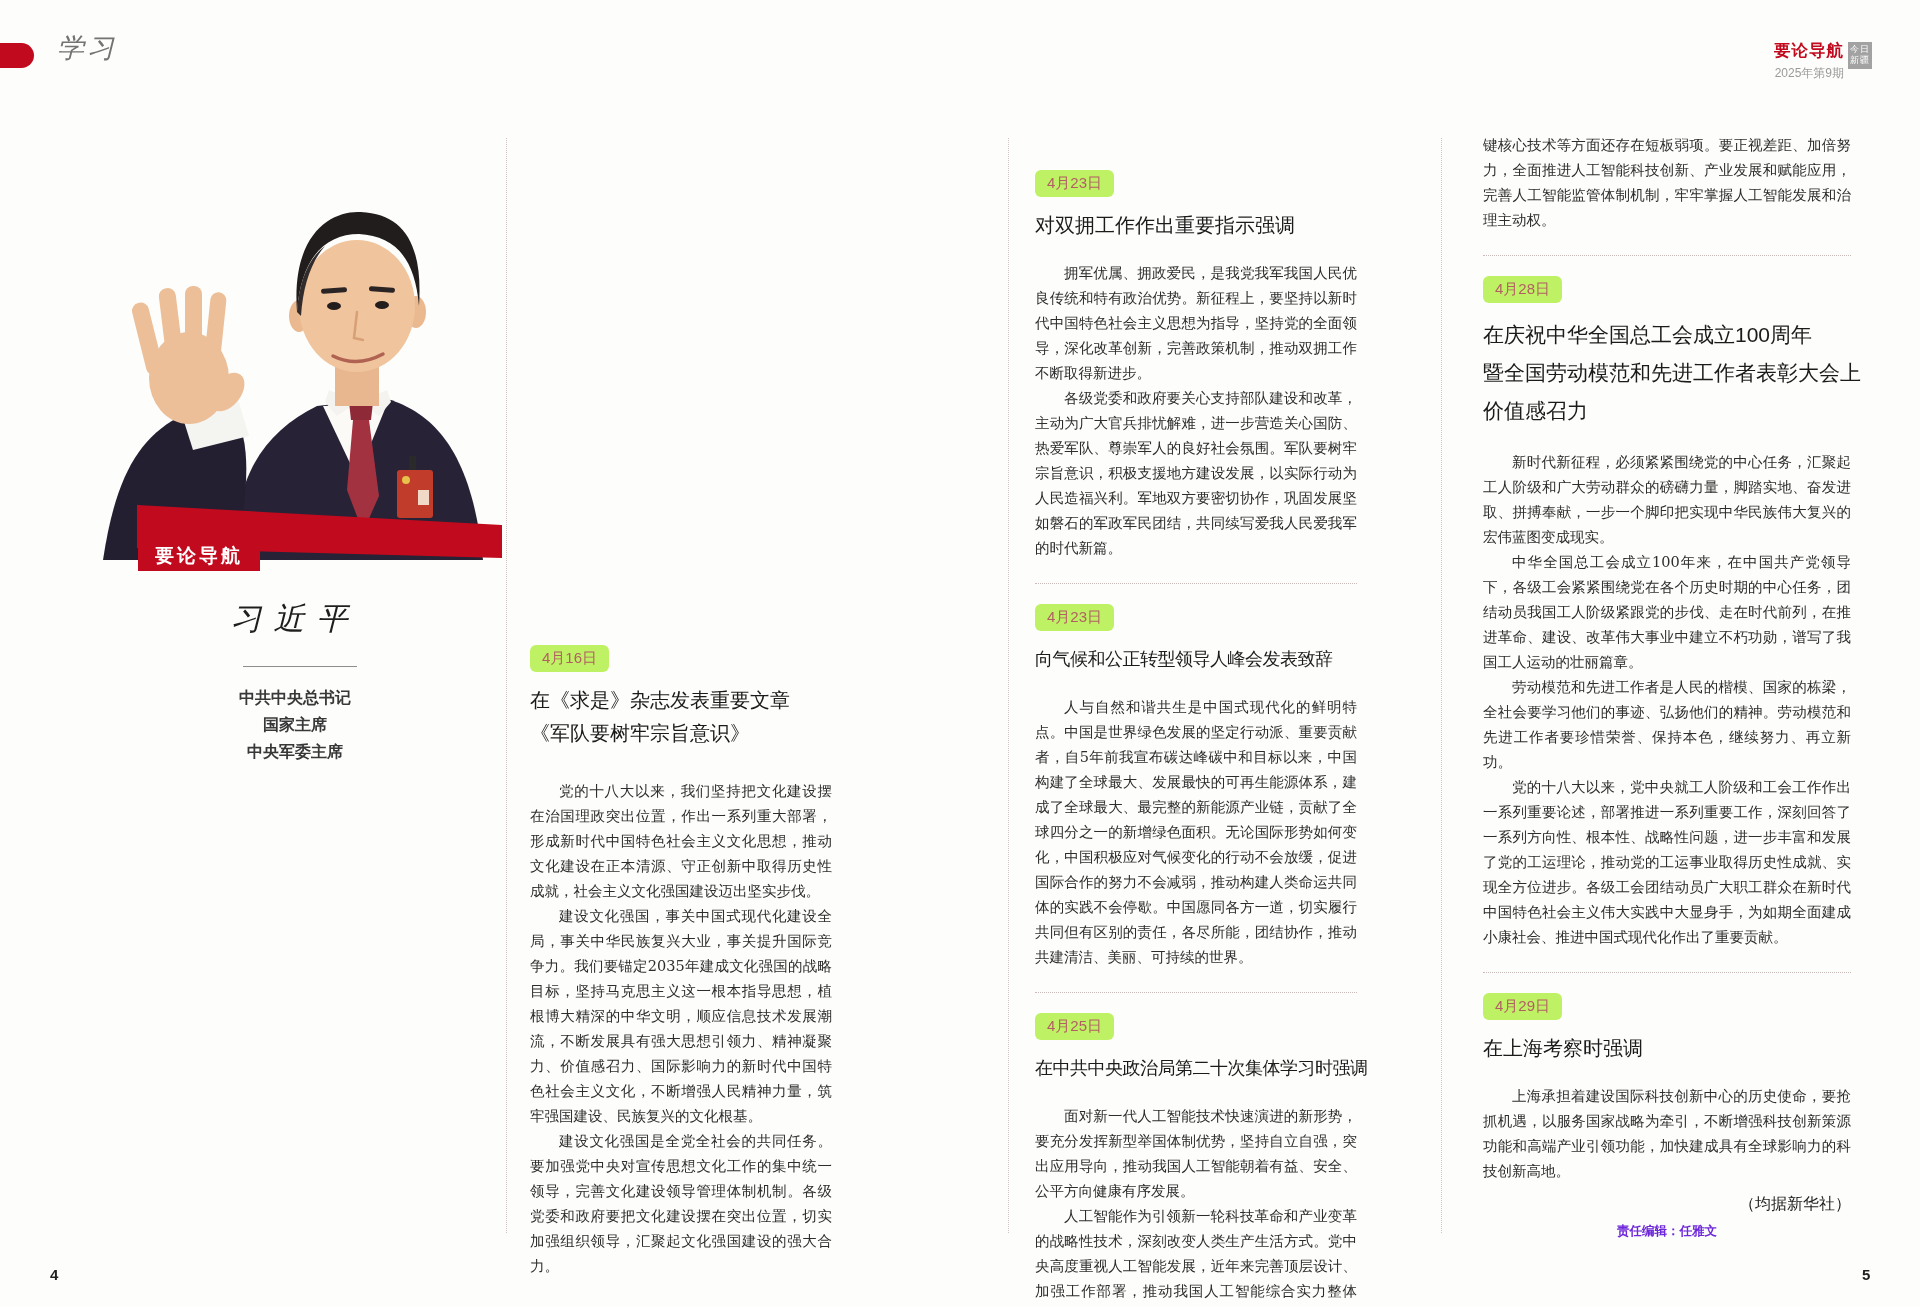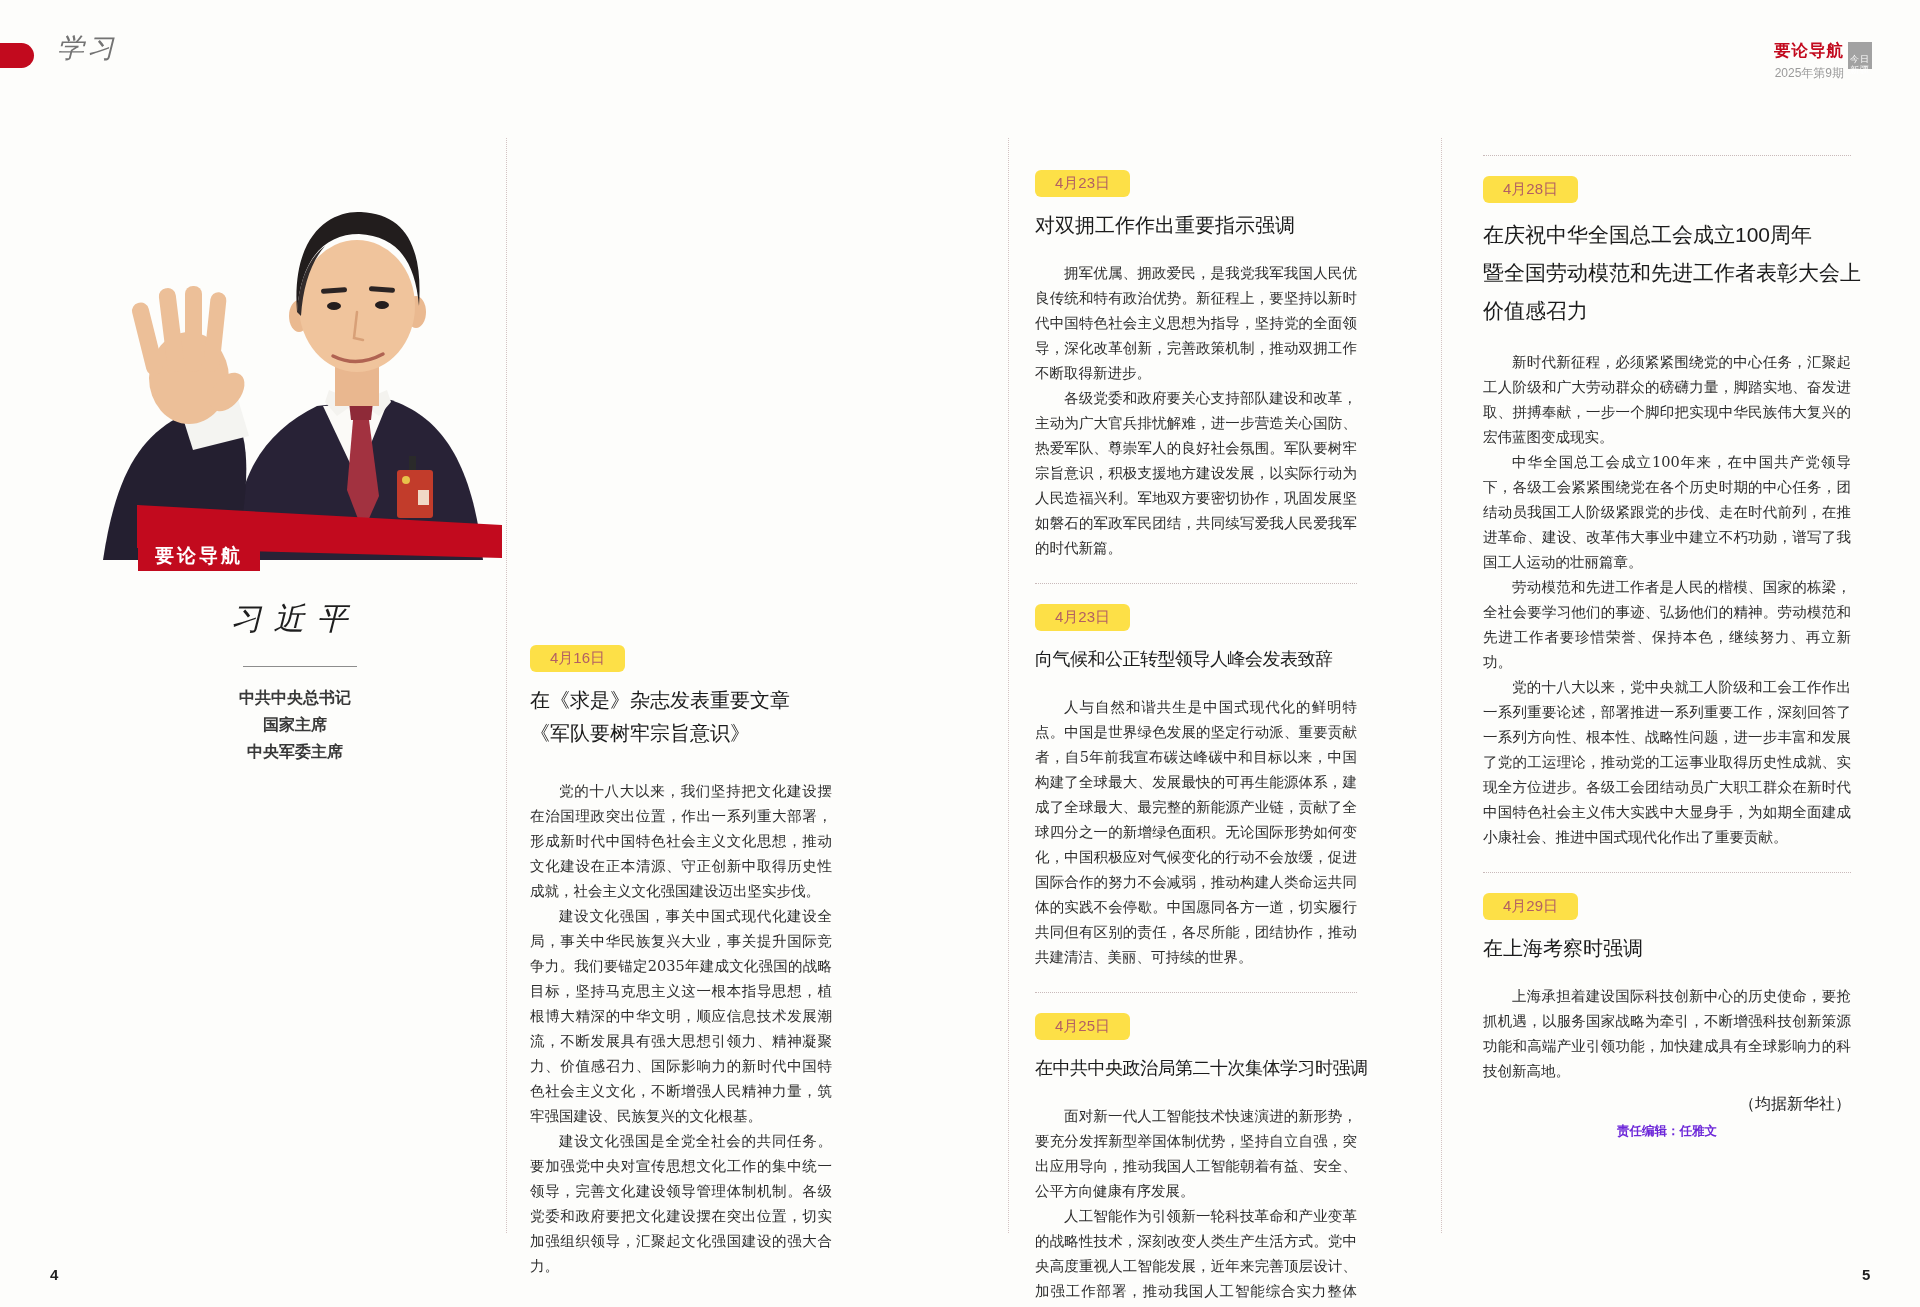--- a/index.html
+++ b/index.html
@@ -8,40 +8,40 @@
     background:#fdfdfb;font-family:"Liberation Sans",sans-serif;color:#222;
   }
   .abs{position:absolute;}
   
   .corner-pill{left:0;top:43px;width:34px;height:25px;background:#c20a1e;border-radius:0 13px 13px 0;}
   .section-label{left:57px;top:30px;font-family:"DejaVu Serif",serif;font-style:italic;font-size:27px;color:#737373;letter-spacing:3px;}
   .hdr-right{left:1736px;top:40px;width:108px;text-align:right;}
   .hdr-title{color:#c20a1e;font-weight:bold;font-size:16.5px;letter-spacing:1px;}
   .hdr-issue{color:#9a9a9a;font-size:12px;margin-top:3px;}
   .hdr-badge{left:1848px;top:42px;width:24px;height:27px;background:#a2a2a2;color:#fff;
-    font-size:9px;line-height:11px;text-align:center;padding-top:12px;box-sizing:border-box;letter-spacing:1px;}
+    font-size:9px;line-height:11px;text-align:center;padding-top:3px;box-sizing:border-box;letter-spacing:1px;font-family:Liberation Mono, monospace;}
   
   .vsep{top:138px;height:1095px;width:0;border-left:1px dotted #d3c3c3;}
   .divider-h{border:none;border-top:1px dotted #c9baba;margin:22px 0 20px 0;}
   
   .portrait{left:85px;top:140px;}
   .ribbon{left:110px;top:498px;}
   .ribbon-label{left:138px;top:541px;width:122px;height:30px;background:#c20a1e;color:#fff;
     font-weight:bold;font-size:19px;line-height:30px;text-align:center;letter-spacing:3px;}
   .leader-name{left:120px;top:598px;width:350px;text-align:center;
     font-family:"DejaVu Serif",serif;font-style:italic;font-size:31px;letter-spacing:12px;color:#1e1e1e;}
   .name-rule{left:243px;top:666px;width:114px;border:none;border-top:1px solid #8d8d8d;margin:0;}
   .leader-titles{left:120px;top:684px;width:350px;text-align:center;font-size:16px;line-height:27px;font-weight:600;color:#383838;}
   
   .col{position:absolute;}
   .col-a{left:530px;top:645px;width:302px;}
   .col-b{left:1035px;top:170px;width:322px;}
   .col-c{left:1483px;top:133px;width:368px;}
-  .date-badge{display:inline-block;background:#fde047;color:#b25f63;font-size:15px;
-    padding:4px 20px;border-radius:6px;}
+  .date-badge{display:inline-block;background:#bef264;color:#b25f63;font-size:15px;
+    padding:4px 12px;border-radius:6px;}
   .sec-title{font-weight:normal;color:#1b1b1b;font-size:20px;line-height:31px;margin-top:13px;white-space:nowrap;}
   .sec-title.tight{font-size:18px;letter-spacing:-0.5px;}
   .sec-title.big{font-size:21px;line-height:38px;}
   .body-text{margin-top:20px;}
   .body-text p{margin:0;text-indent:2em;text-align:justify;font-size:14.5px;line-height:25px;
     color:#2d2d2d;font-family:"DejaVu Serif",serif;}
   .body-text p.no-indent{text-indent:0;}
   .source-note{margin-top:10px;text-align:right;font-family:"DejaVu Serif",serif;font-size:16px;color:#222;}
   .editor-note{margin-top:8px;text-align:center;font-size:12.5px;font-weight:bold;color:#6d28d9;}
   .pagenum{top:1266px;font-size:15px;font-weight:bold;color:#1f1f1f;}
@@ -157,20 +157,23 @@
     <span class="date-badge">4月25日</span>
     <div class="sec-title tight">在中共中央政治局第二十次集体学习时强调</div>
     <div class="body-text">
       <p>面对新一代人工智能技术快速演进的新形势，要充分发挥新型举国体制优势，坚持自立自强，突出应用导向，推动我国人工智能朝着有益、安全、公平方向健康有序发展。</p>
       <p>人工智能作为引领新一轮科技革命和产业变革的战略性技术，深刻改变人类生产生活方式。党中央高度重视人工智能发展，近年来完善顶层设计、加强工作部署，推动我国人工智能综合实力整体性、系统性跃升。同时，在基础理论、关</p>
     </div>
   </div>
 </div>
 
 <div class="col col-c">
+  <div class="body-text" style="margin-top:0">
+    <p class="no-indent">键核心技术等方面还存在短板弱项。要正视差距、加倍努力，全面推进人工智能科技创新、产业发展和赋能应用，完善人工智能监管体制机制，牢牢掌握人工智能发展和治理主动权。</p>
+  </div>
   <hr class="divider-h">
   <div class="article">
     <span class="date-badge">4月28日</span>
     <div class="sec-title big">在庆祝中华全国总工会成立100周年</div>
     <div class="sec-title big" style="margin-top:0">暨全国劳动模范和先进工作者表彰大会上</div>
     <div class="sec-title big" style="margin-top:0">价值感召力</div>
     <div class="body-text">
       <p>新时代新征程，必须紧紧围绕党的中心任务，汇聚起工人阶级和广大劳动群众的磅礴力量，脚踏实地、奋发进取、拼搏奉献，一步一个脚印把实现中华民族伟大复兴的宏伟蓝图变成现实。</p>
       <p>中华全国总工会成立100年来，在中国共产党领导下，各级工会紧紧围绕党在各个历史时期的中心任务，团结动员我国工人阶级紧跟党的步伐、走在时代前列，在推进革命、建设、改革伟大事业中建立不朽功勋，谱写了我国工人运动的壮丽篇章。</p>
       <p>劳动模范和先进工作者是人民的楷模、国家的栋梁，全社会要学习他们的事迹、弘扬他们的精神。劳动模范和先进工作者要珍惜荣誉、保持本色，继续努力、再立新功。</p>

